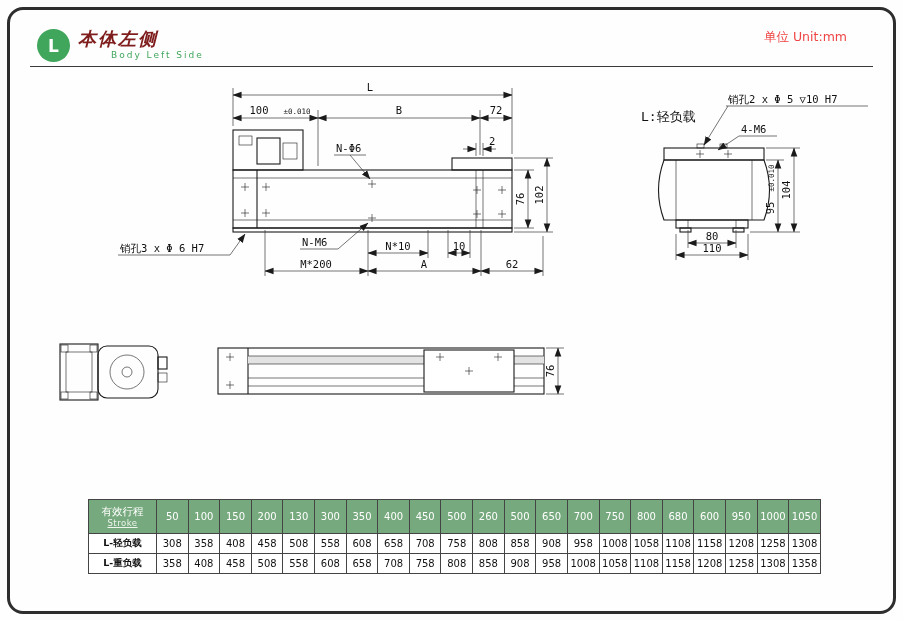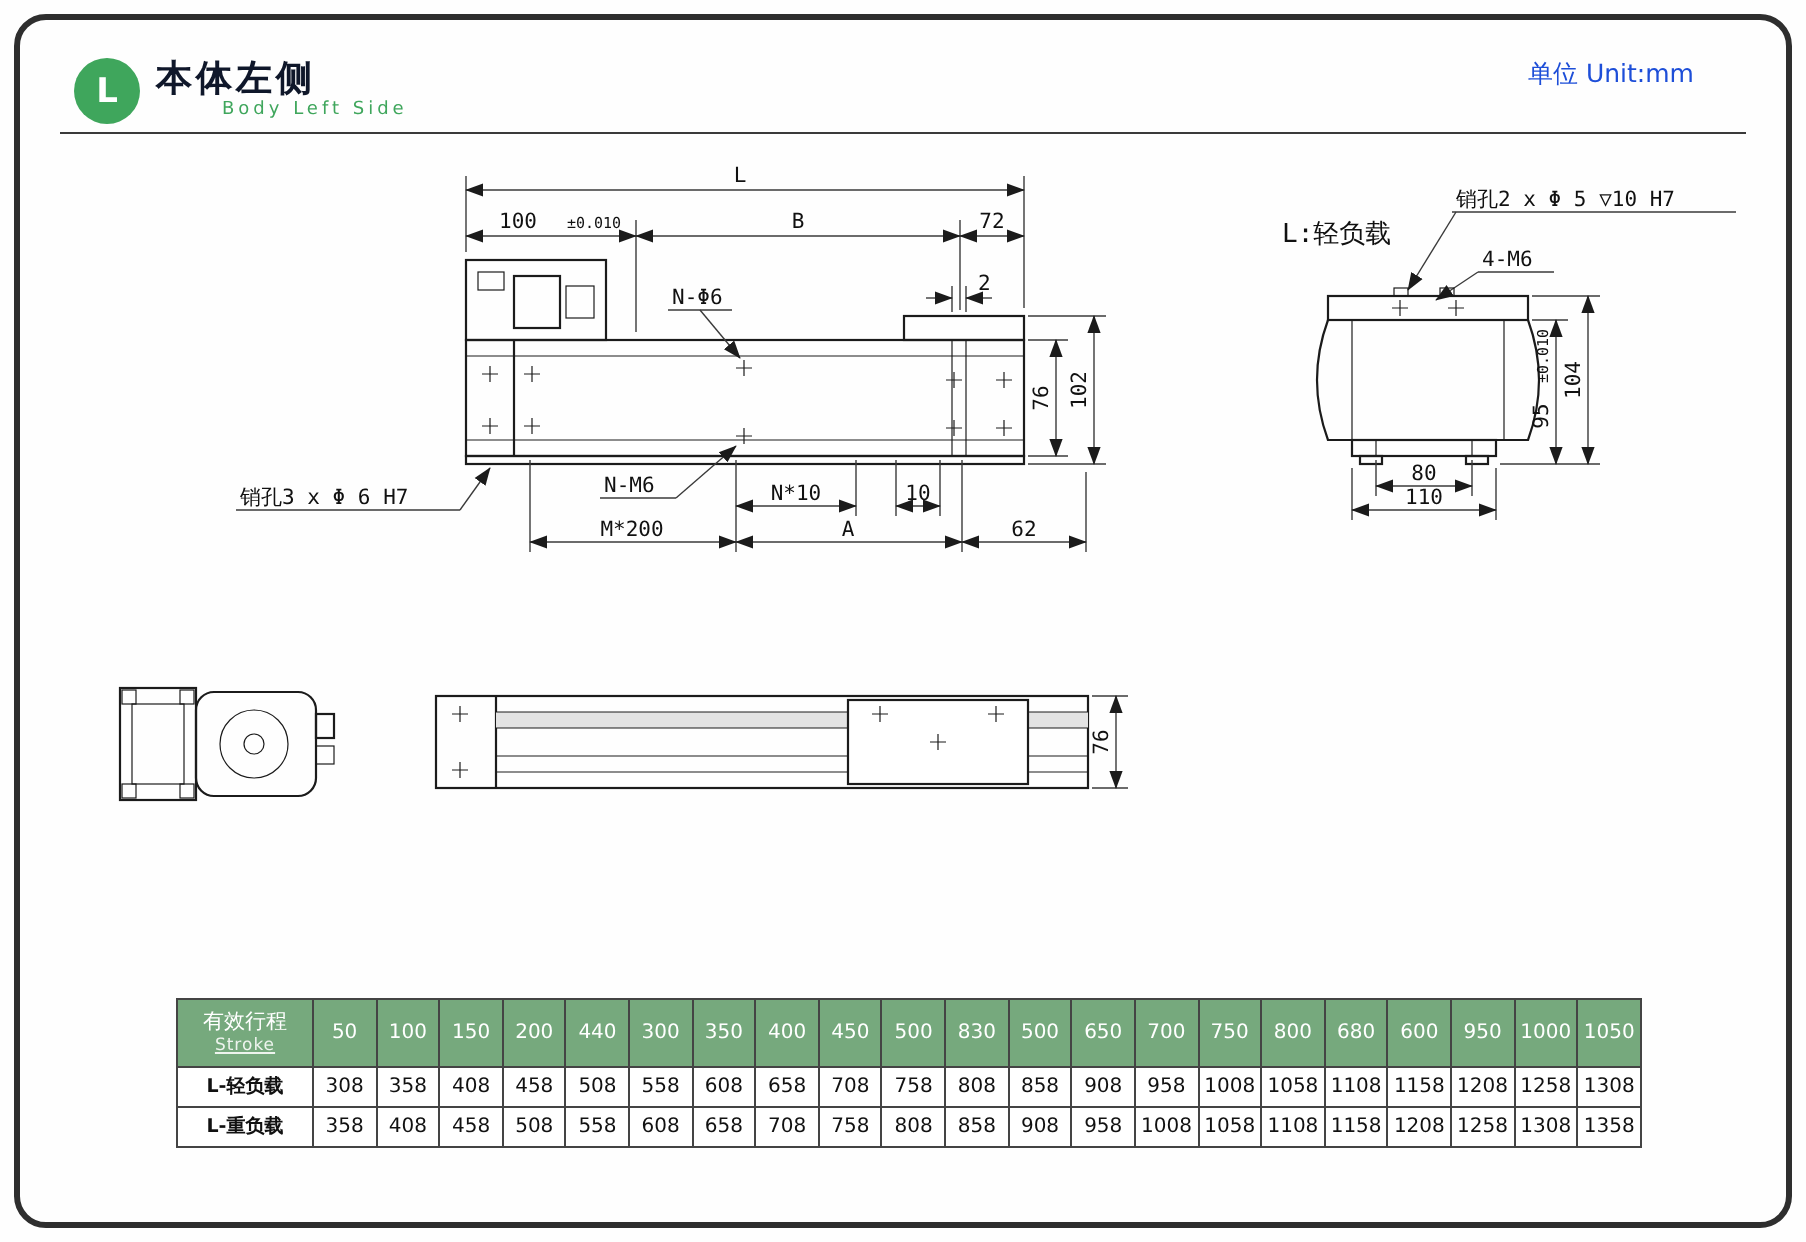--- a/index.html
+++ b/index.html
@@ -3,23 +3,23 @@
 <meta charset="utf-8">
 <style>
   * { margin:0; padding:0; box-sizing:border-box; }
   html,body { width:903px; height:621px; background:#fff; overflow:hidden;
     font-family:"DejaVu Sans","Liberation Sans",sans-serif; }
   .page { position:absolute; left:0; top:0; width:903px; height:621px; background:#fefefe; }
   .frame { position:absolute; inset:7px; border:3px solid #2e2e2e; border-radius:16px; pointer-events:none; }
   .badge { position:absolute; left:37px; top:29px; width:33px; height:33px; border-radius:50%;
     background:var(--accent,#3fa65c); color:#fff; display:flex; align-items:center; justify-content:center;
     font-size:17px; font-weight:bold; }
-  .title-cn { position:absolute; left:78px; top:27px; font-size:18px; font-weight:bold; color:#0f172a; letter-spacing:2px; }
+  .title-cn { position:absolute; left:78px; top:27px; font-size:18px; font-weight:bold; color:#7f1d1d; letter-spacing:2px;font-style:italic; }
   .title-en { position:absolute; left:79px; top:50px; font-size:9px; color:var(--accent,#3fa65c); letter-spacing:2px;padding-left:32px; }
-  .unit { position:absolute; left:764px; top:29px; font-size:12.5px; color:#1d4ed8; }
+  .unit { position:absolute; left:764px; top:29px; font-size:12.5px; color:#ef4444; }
   .rule { position:absolute; left:30px; right:30px; top:66px; border-top:1.5px solid #3a3a3a; }
   svg.draw { position:absolute; left:0; top:0; }
   .o  { stroke:#1b1b1b; stroke-width:1.1; fill:none; }
   .ow { stroke:#1b1b1b; stroke-width:1.1; fill:#fff; }
   .t  { stroke:#1b1b1b; stroke-width:0.6; fill:none; }
   .dm { stroke:#3a3a3a; stroke-width:0.7; fill:none; }
   .shade { fill:#e3e3e3; stroke:none; }
   text.d { font:10.5px "DejaVu Sans Mono","Liberation Mono",monospace; fill:#111; }
   text.sm { font-size:7.5px; }
   text.big { font-size:13px; }
@@ -209,27 +209,27 @@
     <thead>
       <tr>
         <th class="stroke-head">
           <div class="cn">有效行程</div>
           <div class="en">Stroke</div>
         </th>
         <th>50</th>
         <th>100</th>
         <th>150</th>
         <th>200</th>
-        <th>440</th>
+        <th>130</th>
         <th>300</th>
         <th>350</th>
         <th>400</th>
         <th>450</th>
         <th>500</th>
-        <th>830</th>
+        <th>260</th>
         <th>500</th>
         <th>650</th>
         <th>700</th>
         <th>750</th>
         <th>800</th>
         <th>680</th>
         <th>600</th>
         <th>950</th>
         <th>1000</th>
         <th>1050</th>

